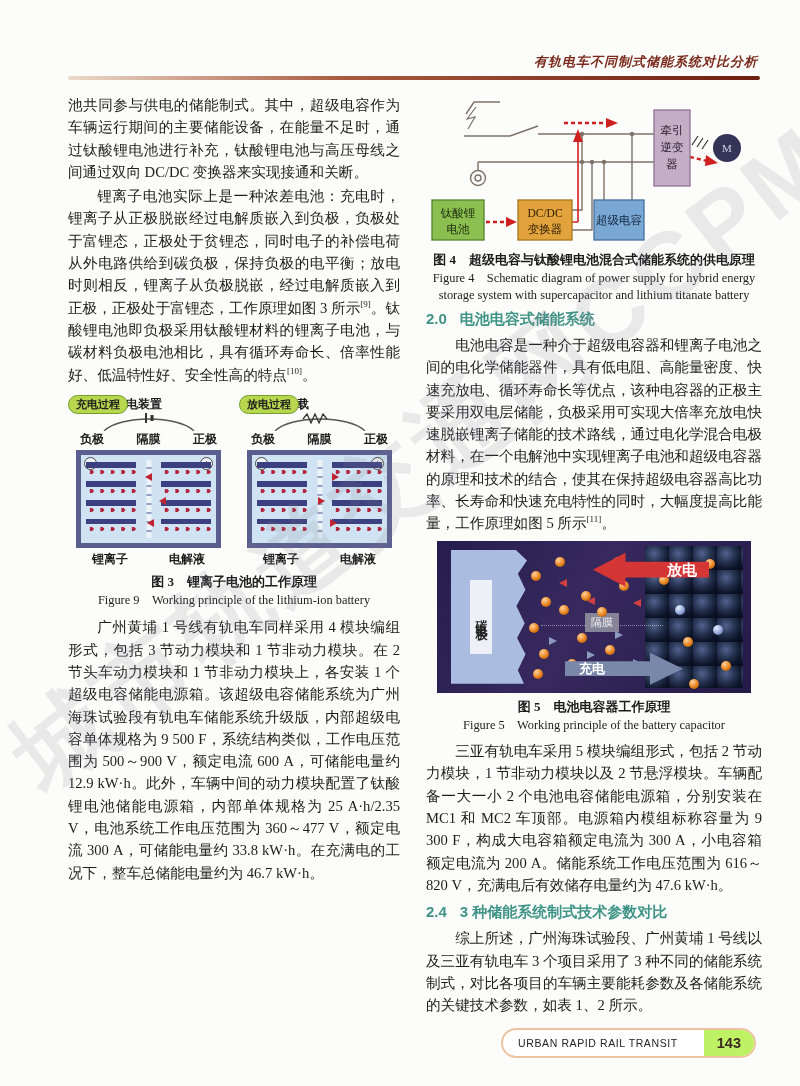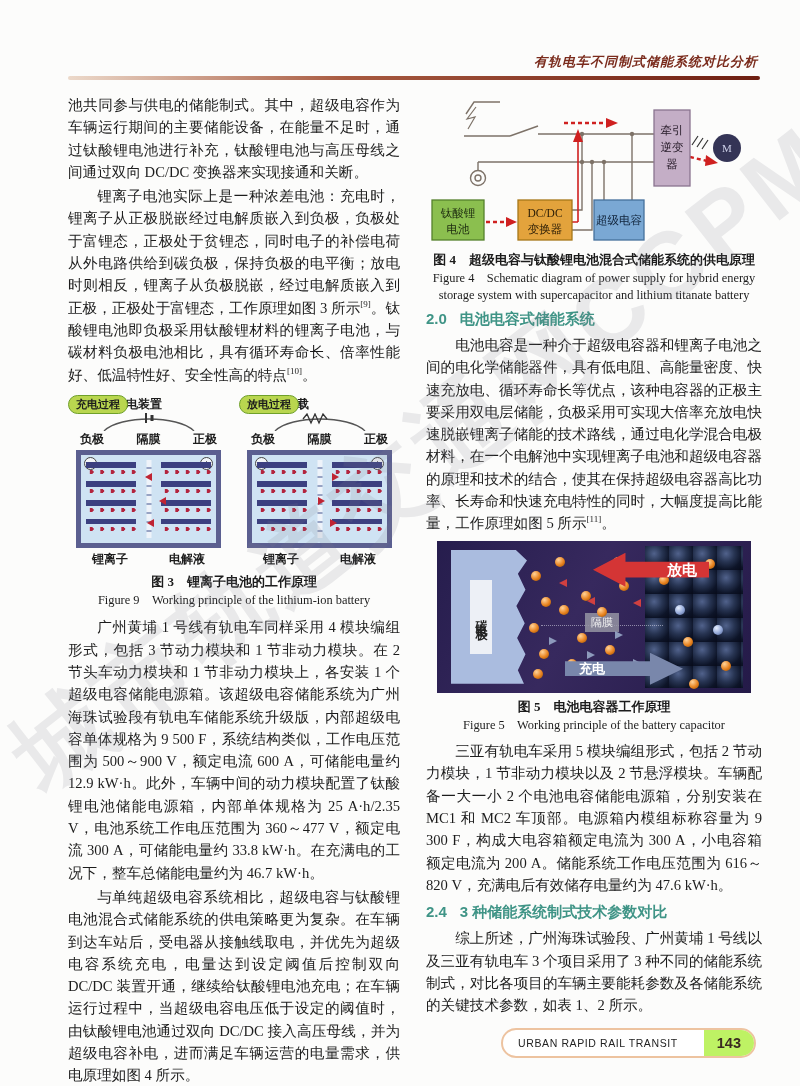--- a/index.html
+++ b/index.html
@@ -173,21 +173,20 @@
             <span>锂离子</span>
             <span>电解液</span>
           </div>
         </div>
       </div>
 
       <div class="fig-caption-zh">图 3　锂离子电池的工作原理</div>
       <div class="fig-caption-en" style="margin-bottom:8px;">Figure 9　Working principle of the lithium-ion battery</div>
 
       <p class="body indent"><span>广州黄埔 1 号线有轨电车同样采用 4 模块编组形式，包括 3 节动力模块和 1 节非动力模块。在 2 节头车动力模块和 1 节非动力模块上，各安装 1 个超级电容储能电源箱。该超级电容储能系统为广州海珠试验段有轨电车储能系统升级版，内部超级电容单体规格为 9 500 F，系统结构类似，工作电压范围为 500～900 V，额定电流 600 A，可储能电量约 12.9 kW·h。此外，车辆中间的动力模块配置了钛酸锂电池储能电源箱，内部单体规格为 25 A·h/2.35 V，电池系统工作电压范围为 360～477 V，额定电流 300 A，可储能电量约 33.8 kW·h。在充满电的工况下，整车总储能电量约为 46.7 kW·h。</span></p>
-      <p class="body indent"><span>与单纯超级电容系统相比，超级电容与钛酸锂电池混合式储能系统的供电策略更为复杂。在车辆到达车站后，受电器从接触线取电，并优先为超级电容系统充电，电量达到设定阈值后控制双向 DC/DC 装置开通，继续给钛酸锂电池充电；在车辆运行过程中，当超级电容电压低于设定的阈值时，由钛酸锂电池通过双向 DC/DC 接入高压母线，并为超级电容补电，进而满足车辆运营的电量需求，供电原理如图 4 所示。</span></p>
     </div>
 
     <div class="col-right">
 
       <svg class="fig4-svg" width="336" height="150" viewBox="0 0 336 150">
         <g stroke="#7d7268" stroke-width="1.4" fill="none">
           <path d="M74,6 H48 L40,18"></path>
           <path d="M50,11 L41,23 L49,21 L42,33" stroke-width="1.2"></path>
           <path d="M38,40 H84"></path>
           <path d="M84,40 L112,30"></path>

